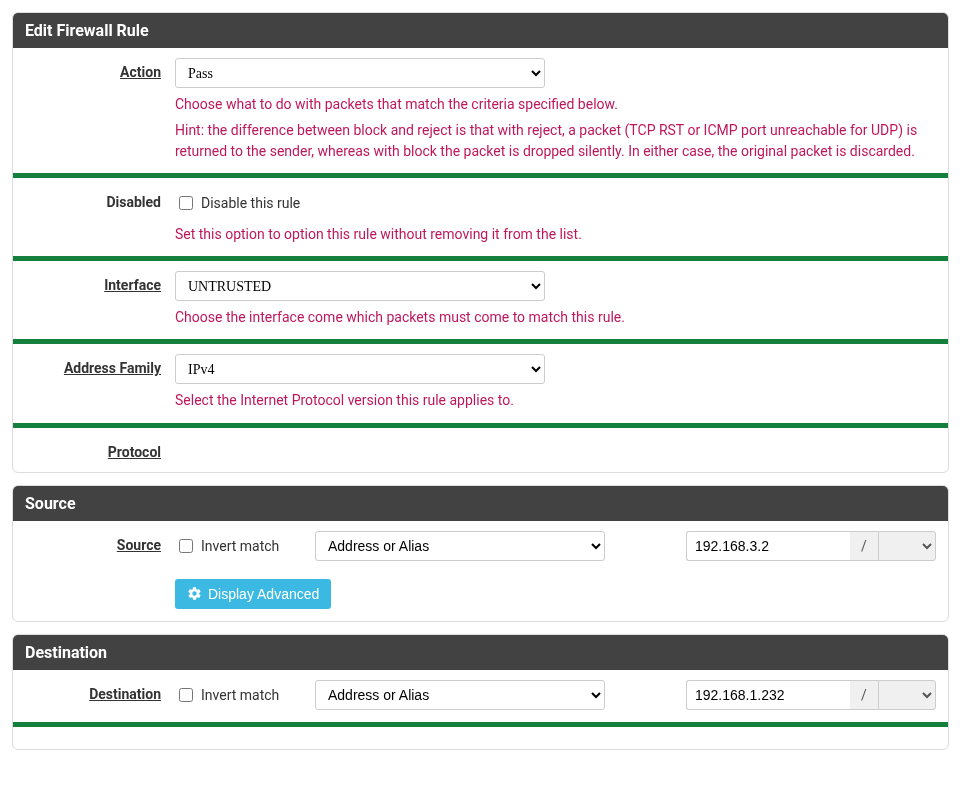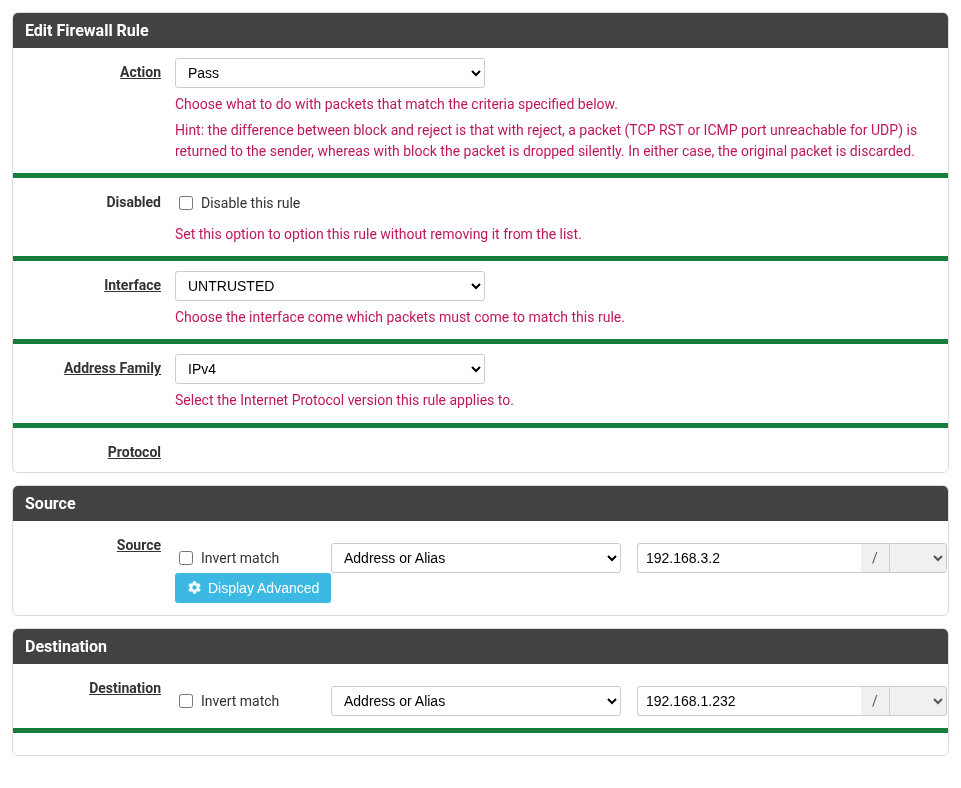--- a/index.html
+++ b/index.html
@@ -46,51 +46,49 @@
     flex: 1;
   }
   select, input[type="text"] {
     font-size: 14px;
     padding: 5px 8px;
     border: 1px solid #ccc;
     border-radius: 3px;
     background: #fff;
     height: 30px;
   }
-  select.wide, input.wide { width: 310px; }
+  select.wide, input.wide { width: 370px; font-family: Liberation Serif, serif; }
   .help {
     color: #be185d;
     font-size: 14px;
     margin-top: 6px;
     line-height: 1.45;
   }
   .chk-line {
     display: flex;
     align-items: center;
     height: 30px;
   }
   .chk-line input[type="checkbox"] {
     margin-right: 8px;
     width: 14px; height: 14px;
   }
   .src-row {
     display: flex;
     align-items: center;
-    gap: 16px;
-    margin-top: 12px;
   }
   .src-row .chk-line { flex: 0 0 140px; }
   .src-row select.type { flex: 0 0 290px; width: 290px; }
   .addr-group {
     display: flex;
     align-items: center;
     margin-left: auto;
   }
   .addr-group input[type="text"] {
-    width: 224px;
+    width: 164px;
     border-top-right-radius: 0;
     border-bottom-right-radius: 0;
     border-right: none;
   }
   .addr-group .slash {
     display:inline-flex; align-items:center; justify-content:center;
     height:30px; width:28px;
     border:1px solid #ccc; border-left:none; border-right:none;
     background:#f0f0f0; color:#555;
   }
@@ -100,20 +98,21 @@
     border-bottom-left-radius: 0;
     background:#f0f0f0;
     color:#555;
   }
   .btn-adv {
     display:inline-flex; align-items:center;
     background:#3bb9e3; color:#fff;
     border:none; border-radius:3px;
     padding: 7px 12px;
     font-size: 14px;
+    margin-top: 18px;
     cursor:pointer;
   }
   .btn-adv svg { margin-right:6px; }
 </style>
 </head>
 <body>
 
 <div class="panel">
   <div class="panel-header">Edit Firewall Rule</div>
 

